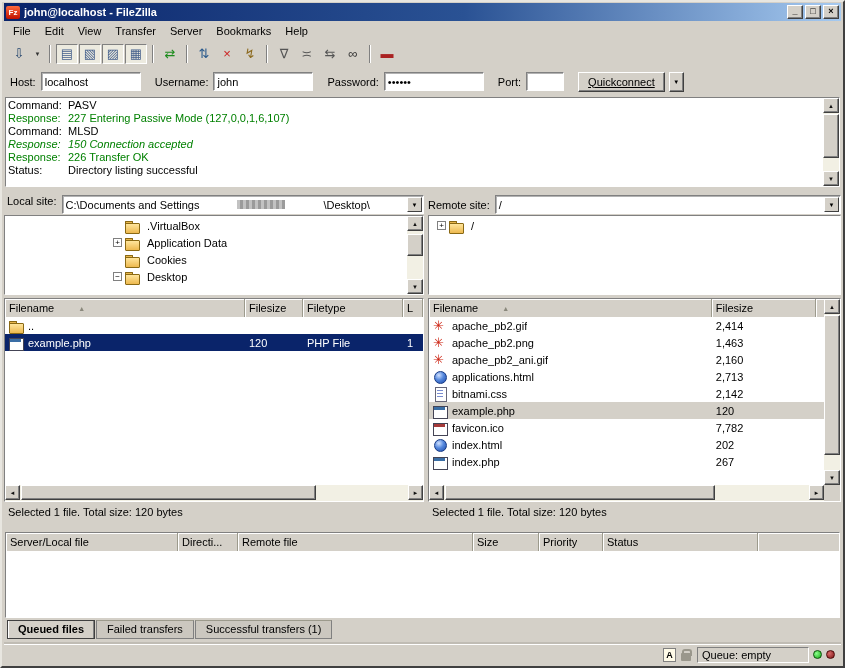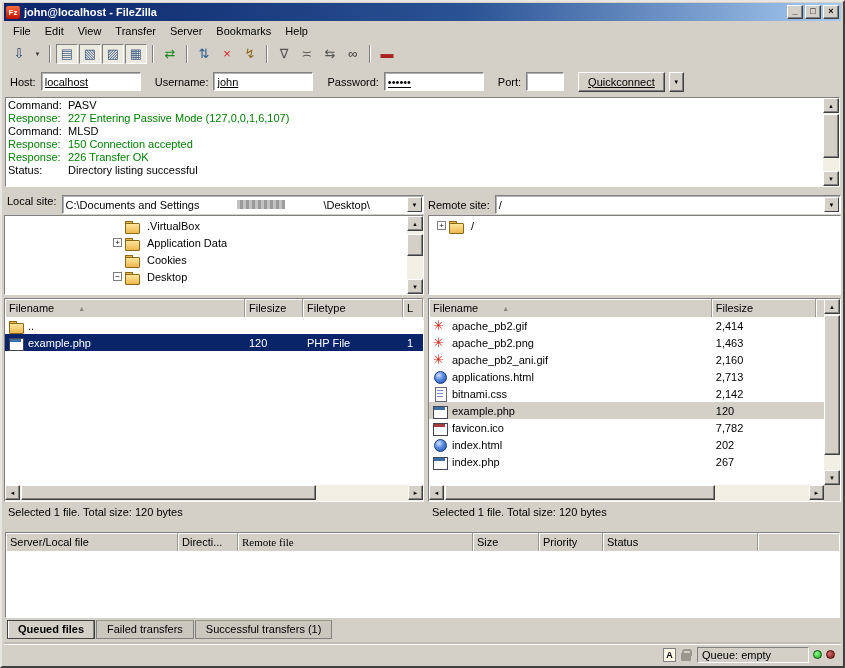--- a/index.html
+++ b/index.html
@@ -16,21 +16,21 @@
   .menu-item{padding:2px 7px;}
   .toolbar{flex:0 0 26px;display:flex;align-items:center;padding-left:4px;gap:1px;}
   .tb-btn{width:22px;height:20px;display:inline-flex;align-items:center;justify-content:center;font-size:13px;line-height:20px;}
   .tb-btn.pressed{background:#eceadf;border:1px solid;border-color:#808080 #fff #fff #808080;}
   .tb-btn.drop{width:13px;font-size:6px;}
   .tb-sep{width:2px;height:18px;border-left:1px solid #808080;border-right:1px solid #fff;margin:0 4px;}
   
   .quickbar{flex:0 0 29px;display:flex;align-items:center;gap:5px;padding:0 6px;}
   .qlabel{white-space:nowrap;}
   .ml{margin-left:9px;}
-  .qfield{height:19px;background:#fff;border:1px solid;border-color:#808080 #fff #fff #808080;box-shadow:inset 1px 1px 0 rgba(0,0,0,.3);font:11px "Liberation Sans","DejaVu Sans",sans-serif;padding:0 3px;text-decoration:underline;}
+  .qfield{height:19px;background:#fff;border:1px solid;border-color:#808080 #fff #fff #808080;box-shadow:inset 1px 1px 0 rgba(0,0,0,.3);font:11px "Liberation Sans","DejaVu Sans",sans-serif;padding:0 3px;}
   .w100{width:100px;} .w38{width:38px;}
   .qc-btn{height:20px;padding:0 9px;background:#d4d0c8;border:1px solid;border-color:#fff #404040 #404040 #fff;box-shadow:inset -1px -1px 0 #808080;font:11px "Liberation Sans","DejaVu Sans",sans-serif;text-decoration:underline;margin-left:9px;cursor:default;}
   .qc-drop{width:15px;height:20px;background:#d4d0c8;border:1px solid;border-color:#fff #404040 #404040 #fff;box-shadow:inset -1px -1px 0 #808080;font-size:6px;margin-left:-1px;cursor:default;}
   
   .log-wrap{flex:0 0 90px;position:relative;background:#fff;border:1px solid;border-color:#808080 #fff #fff #808080;margin:1px 1px 3px 1px;overflow:hidden;}
   .log{height:100%;margin-right:17px;overflow:hidden;padding:1px 2px;}
   .log-line{line-height:13px;white-space:nowrap;}
   .log-label{display:inline-block;width:60px;}
   
   .vscroll{position:absolute;top:0;right:0;bottom:0;width:16px;background:#f2f0e4;display:flex;flex-direction:column;justify-content:space-between;}
@@ -87,21 +87,21 @@
   .i-css::after{content:'';position:absolute;left:4px;top:3px;width:6px;height:7px;background:repeating-linear-gradient(180deg,#7a8dd0 0 1px,transparent 1px 3px);}
   .i-php::before,.i-ico::before{content:'';position:absolute;left:0;top:2px;width:13px;height:11px;background:#fff;border:1px solid #444455;}
   .i-php::after{content:'';position:absolute;left:1px;top:3px;width:11px;height:3px;background:#3a6ea5;}
   .i-ico::after{content:'';position:absolute;left:1px;top:3px;width:11px;height:3px;background:#a53a3a;}
   
   .status-row{flex:0 0 20px;display:flex;gap:4px;align-items:center;}
   .status-left{width:420px;padding-left:4px;}
   .status-right{flex:1;padding-left:4px;}
   .queue-wrap{flex:0 0 86px;display:flex;flex-direction:column;border:1px solid;border-color:#808080 #fff #fff #808080;background:#fff;margin:10px 1px 0 1px;overflow:hidden;}
   .queue-header{flex:0 0 18px;display:flex;background:#d4d0c8;}
-  .qc0{width:172px;} .qc1{width:60px;} .qc2{width:235px;font-family:Liberation Serif, serif;} .qc3{width:66px;} .qc4{width:64px;} .qc5{width:155px;}
+  .qc0{width:172px;} .qc1{width:60px;} .qc2{width:235px;} .qc3{width:66px;} .qc4{width:64px;} .qc5{width:155px;}
   .queue-body{flex:1;background:#fff;}
   .tabs{flex:0 0 20px;display:flex;align-items:flex-start;padding-left:3px;gap:1px;margin-top:2px;}
   .tab{padding:2px 10px 3px;background:#cbc7bf;border:1px solid #808080;border-top:1px solid #9c9a8c;}
   .tab.active{background:#d4d0c8;font-weight:bold;border-color:#404040;box-shadow:inset 1px 0 0 #fff,inset -1px 0 0 #808080;}
   
   .statusbar{flex:0 0 20px;margin-top:auto;display:flex;align-items:center;justify-content:flex-end;gap:4px;padding:1px 6px 1px 4px;border-top:1px solid #fff;box-shadow:0 -2px 0 #c0bcb4;}
   .sb-type{width:13px;height:14px;background:#fffbe8;border:1px solid #808080;font-size:9px;font-weight:bold;display:flex;align-items:center;justify-content:center;}
   .lock{width:10px;height:8px;background:#9a978c;border-radius:1px;position:relative;margin:5px 2px 0 1px;}
   .lock::before{content:'';position:absolute;top:-4px;left:1px;width:6px;height:5px;border:2px solid #9a978c;border-bottom:none;border-radius:3px 3px 0 0;}
   .queue-panel{width:112px;height:16px;border:1px solid;border-color:#808080 #fff #fff #808080;display:flex;align-items:center;padding-left:4px;background:#d4d0c8;overflow:hidden;white-space:nowrap;}
@@ -165,21 +165,21 @@
     <input class="qfield w38" value="" style="">
     <button class="qc-btn">Quickconnect</button>
     <button class="qc-drop">▼</button>
   </div>
 
   <div class="log-wrap">
     <div class="log" id="log">
         <div class="log-line" style="color: rgb(0, 0, 0);"><span class="log-label">Command:</span><span class="log-text">PASV</span></div>
         <div class="log-line" style="color: rgb(0, 128, 0);"><span class="log-label">Response:</span><span class="log-text">227 Entering Passive Mode (127,0,0,1,6,107)</span></div>
         <div class="log-line" style="color: rgb(0, 0, 0);"><span class="log-label">Command:</span><span class="log-text">MLSD</span></div>
-        <div class="log-line" style="color: rgb(0, 128, 0);"><span class="log-label">Response:</span><span class="log-text">150 Connection accepted</span></div>
+        <div class="log-line" style="color: rgb(0, 128, 0); font-style: italic;"><span class="log-label">Response:</span><span class="log-text">150 Connection accepted</span></div>
         <div class="log-line" style="color: rgb(0, 128, 0);"><span class="log-label">Response:</span><span class="log-text">226 Transfer OK</span></div>
         <div class="log-line" style="color: rgb(0, 0, 0);"><span class="log-label">Status:</span><span class="log-text">Directory listing successful</span></div>
       </div>
     <div class="vscroll">
       <span class="sb-btn">▲</span>
       <span class="sb-thumb" style="top:16px;height:44px;"></span>
       <span class="sb-btn">▼</span>
     </div>
   </div>
 

